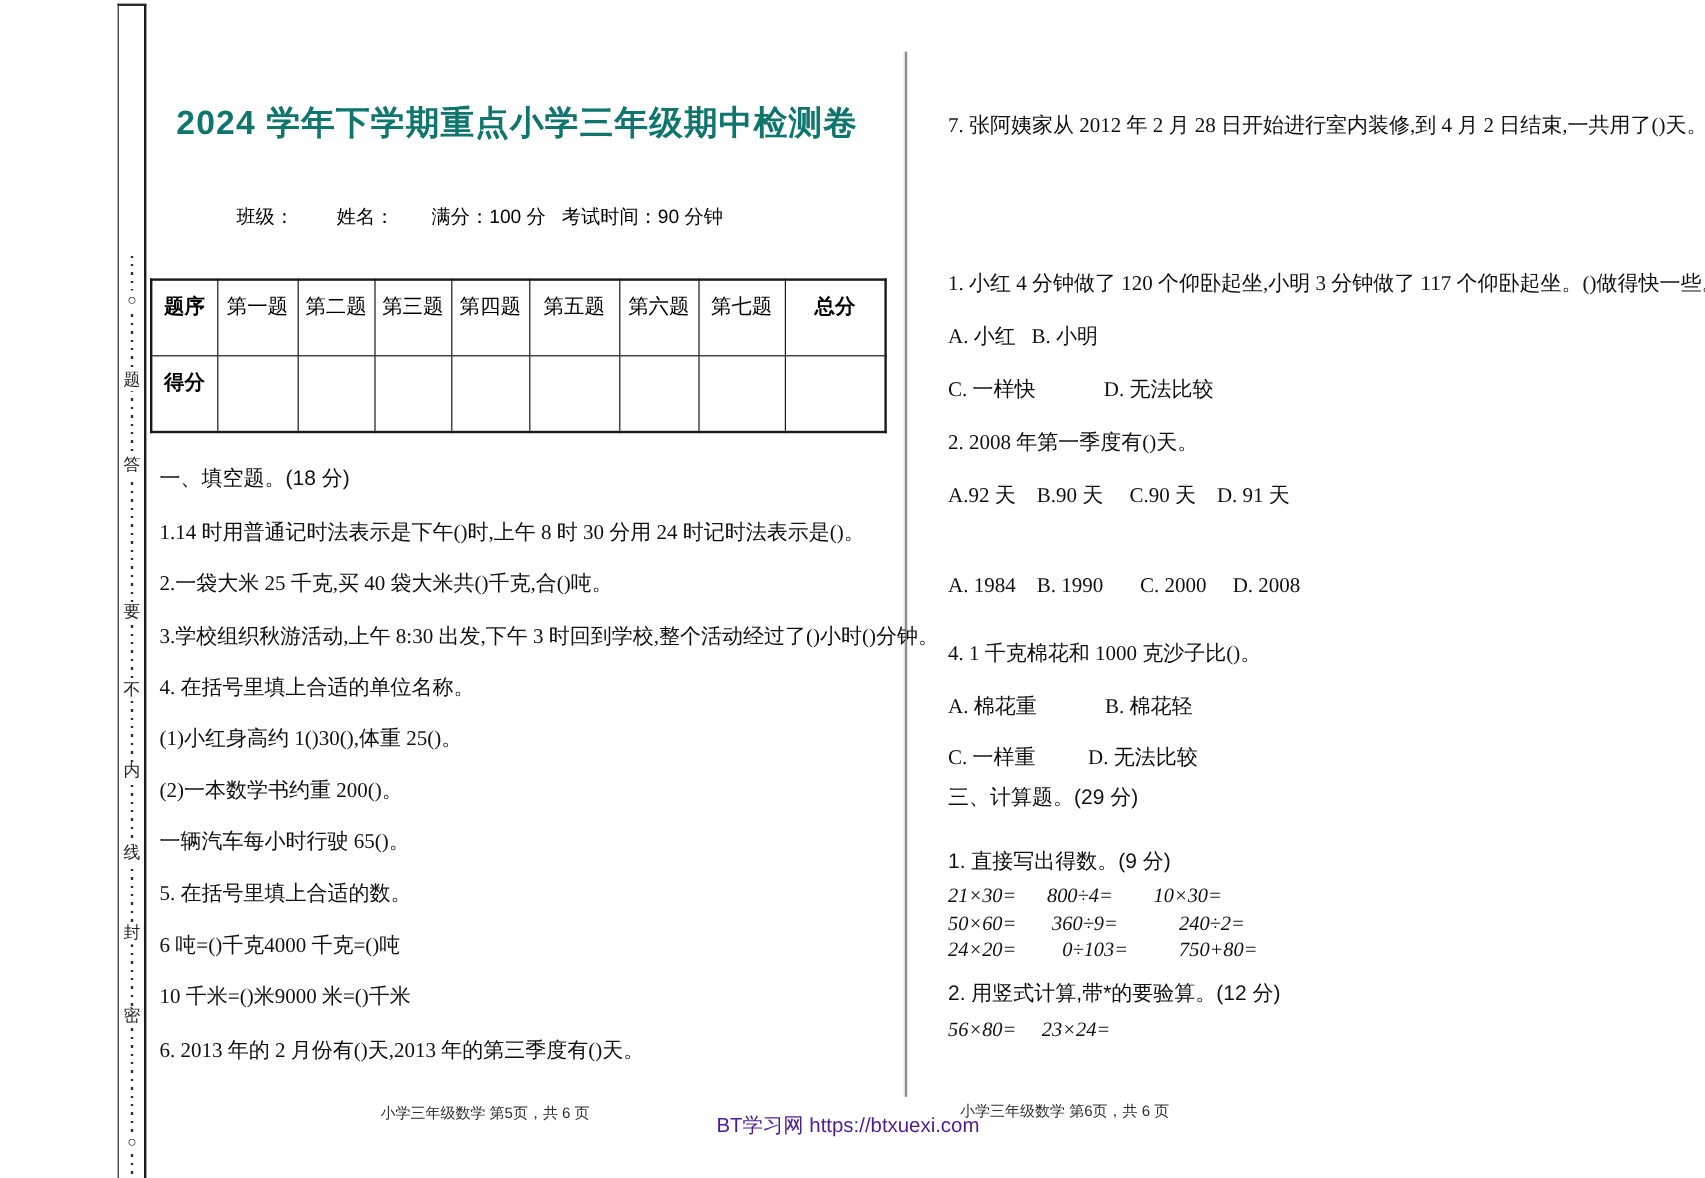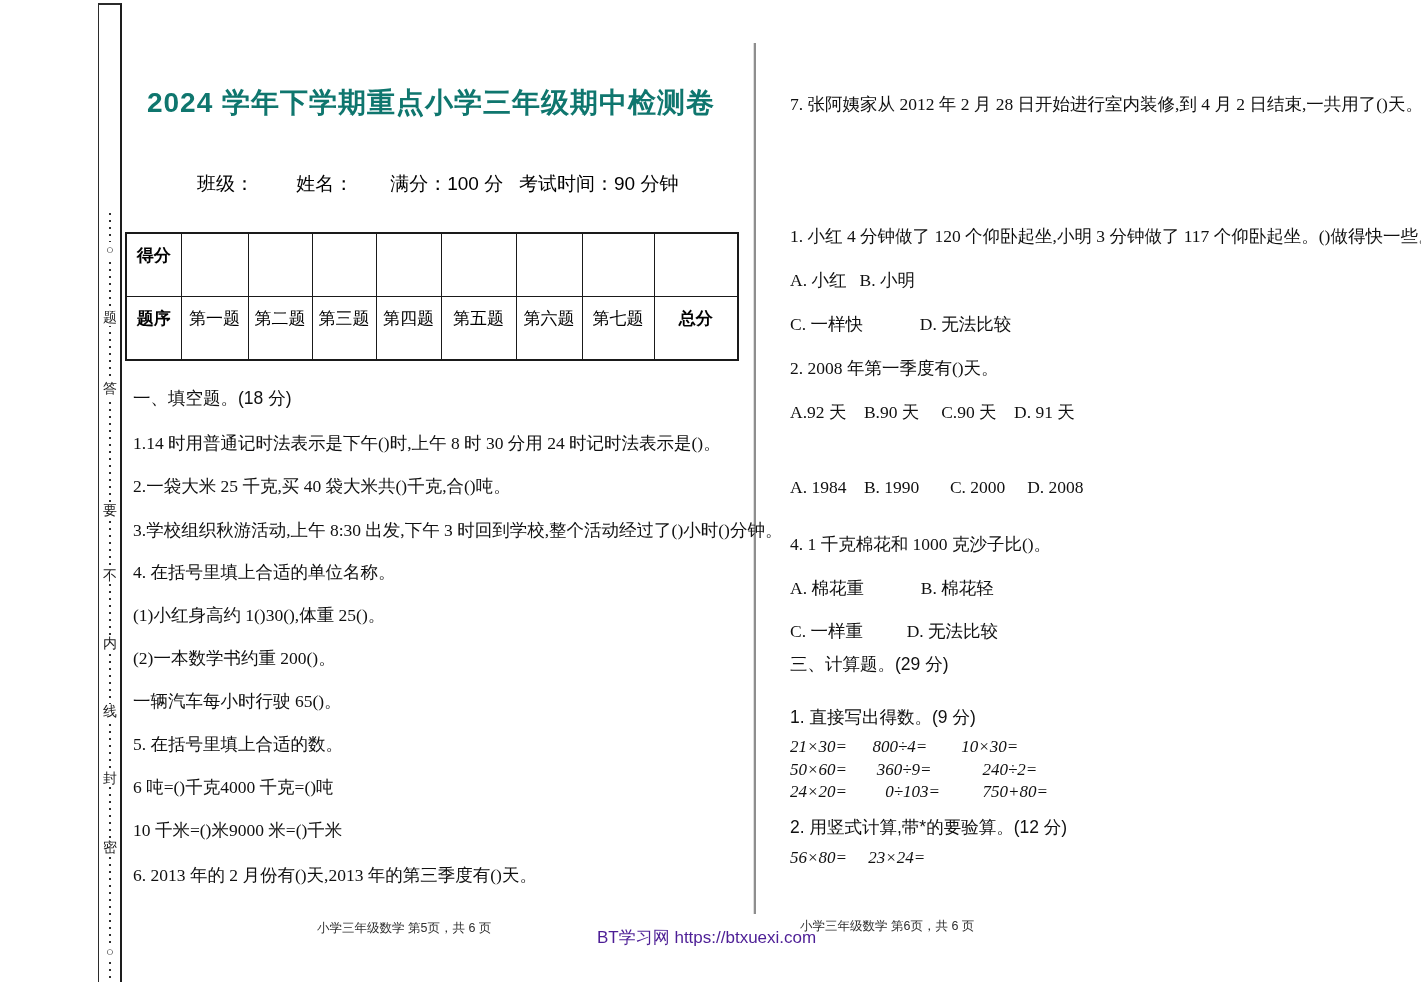--- a/index.html
+++ b/index.html
@@ -15,21 +15,21 @@
              background:#fff;color:#222;}
   .seal-char.circle{font-size:13px;}
 
   
   .divider{position:absolute;left:753px;top:43px;height:871px;width:0;
            border-left:1px solid #dedede;border-right:2px solid #8e8e8e;}
 
   .title{position:absolute;left:125px;top:84px;width:612px;text-align:center;
          font-family:"Liberation Sans",sans-serif;font-weight:bold;font-size:28px;letter-spacing:1px;color:#0f766e;}
   .info{position:absolute;left:197px;top:171px;font-family:"Liberation Sans",sans-serif;
-        font-size:19px;white-space:pre;color:#000;}
+        font-size:16px;white-space:pre;color:#000;}
 
   table.score{position:absolute;left:125px;top:232px;width:612px;border-collapse:collapse;table-layout:fixed;
               font-family:"Liberation Sans",sans-serif;font-size:17px;color:#000;border:2px solid #1a1a1a;}
   table.score td{border:1px solid #1a1a1a;vertical-align:top;padding:10px 2px 0 2px;text-align:center;
                  height:52px;box-sizing:content-box;overflow:hidden;}
   table.score td.bold{font-weight:bold;}
 
   .line{position:absolute;white-space:pre;font-size:17.5px;color:#101010;}
   .left-col{left:133px;}
   .right-col{left:790px;}
@@ -73,40 +73,40 @@
         <col style="width:64px">
         <col style="width:64px">
       <col style="width:65px">
         <col style="width:75px">
         <col style="width:66px">
         <col style="width:72px">
       <col style="width:84px">
     </colgroup>
     <tbody>
         <tr>
+      <td class="bold">题序</td>
+      <td>第一题</td>
+      <td>第二题</td>
+      <td>第三题</td>
+      <td>第四题</td>
+      <td>第五题</td>
+      <td>第六题</td>
+      <td>第七题</td>
+      <td class="bold">总分</td>
+    </tr>
+    <tr>
       <td class="bold">得分</td>
       <td></td>
       <td></td>
       <td></td>
       <td></td>
       <td></td>
       <td></td>
       <td></td>
       <td></td>
-    </tr>
-    <tr>
-      <td class="bold">题序</td>
-      <td>第一题</td>
-      <td>第二题</td>
-      <td>第三题</td>
-      <td>第四题</td>
-      <td>第五题</td>
-      <td>第六题</td>
-      <td>第七题</td>
-      <td class="bold">总分</td>
     </tr>
   </tbody>
     </table>
 
   <div class="line left-col hei" style="top:386px">一、填空题。(18 分)</div>
   <div class="line left-col" style="top:431px">1.14 时用普通记时法表示是下午()时,上午 8 时 30 分用 24 时记时法表示是()。</div>
   <div class="line left-col" style="top:474px">2.一袋大米 25 千克,买 40 袋大米共()千克,合()吨。</div>
   <div class="line left-col" style="top:518px">3.学校组织秋游活动,上午 8:30 出发,下午 3 时回到学校,整个活动经过了()小时()分钟。</div>
   <div class="line left-col" style="top:560px">4. 在括号里填上合适的单位名称。</div>
   <div class="line left-col" style="top:603px">(1)小红身高约 1()30(),体重 25()。</div>

